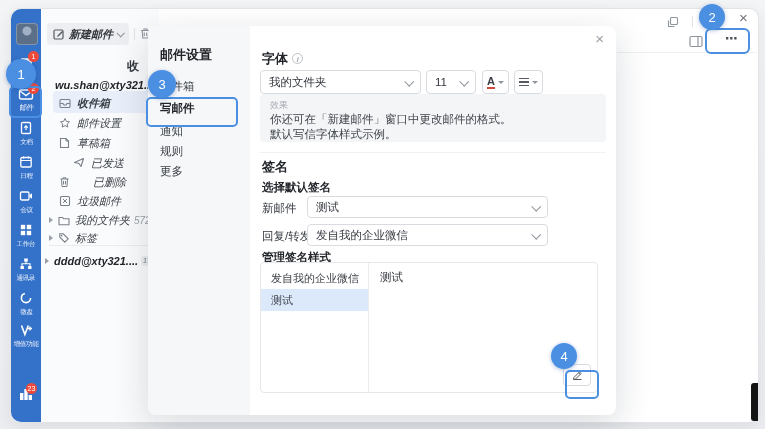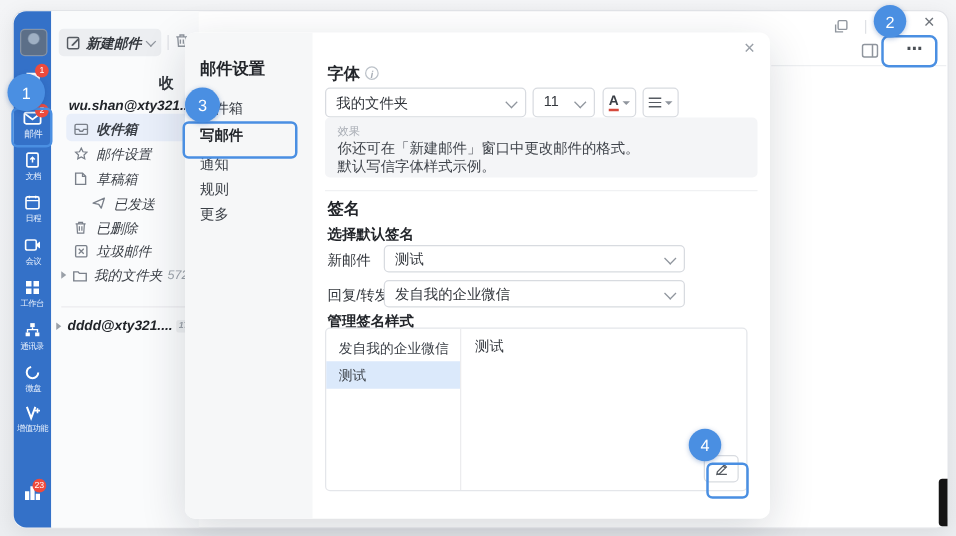--- a/index.html
+++ b/index.html
@@ -213,21 +213,21 @@
         <span class="cnt">55</span>
       </div>
 
       <div class="frow" style="top:144px;padding-left:32px;">
         <svg width="12" height="12" viewBox="0 0 12 12" style="margin-right:6px;">
             <path d="M1.5 5.5l9-4-2.5 8-2-3z" fill="none" stroke="#7a808a" stroke-width="1.1" stroke-linejoin="round"></path>
           </svg>
         <span>已发送</span>
       </div>
 
-      <div class="frow" style="top:163px;padding-left:18px;">
+      <div class="frow" style="top:163px;padding-left:18px;gap:16px;">
         <svg width="11" height="12" viewBox="0 0 11 12" style="margin-right:7px;">
             <path d="M1.5 3h8M4 3V1.8h3V3M2.5 3l.5 7.5h5l.5-7.5M4.5 5v3.5M6.5 5v3.5" fill="none" stroke="#7a808a" stroke-width="1"></path>
           </svg>
         <span>已删除</span>
       </div>
 
       <div class="frow" style="top:182px;padding-left:18px;">
         <svg width="12" height="12" viewBox="0 0 12 12" style="margin-right:6px;">
             <rect x="1.5" y="1.5" width="9" height="9" rx="1" fill="none" stroke="#7a808a" stroke-width="1.1"></rect>
             <path d="M4 4l4 4M8 4l-4 4" stroke="#7a808a" stroke-width="1"></path>
@@ -237,20 +237,28 @@
 
       <div class="frow" style="top:201px;padding-left:8px;">
         <span class="caret-r"></span>
         <svg width="12" height="11" viewBox="0 0 12 11" style="margin:0 5px 0 5px;">
             <path d="M1 2.5h3.5l1 1.2H11v6H1z" fill="none" stroke="#7a808a" stroke-width="1.1"></path>
           </svg>
         <span>我的文件夹</span>
         <span style="margin-left:4px;font-size:10px;color:#9aa0a8;">572</span>
       </div>
 
+      <div class="frow" style="top:219px;padding-left:8px;">
+        <span class="caret-r"></span>
+        <svg width="12" height="12" viewBox="0 0 12 12" style="margin:0 5px 0 5px;">
+            <path d="M1.8 5.2V1.8h3.4l5 5-3.4 3.4z" fill="none" stroke="#7a808a" stroke-width="1.1"></path>
+            <circle cx="3.6" cy="3.6" r=".9" fill="#7a808a"></circle>
+          </svg>
+        <span>标签</span>
+      </div>
 
       <div class="list-divider" style="top:236px;"></div>
 
       <div class="frow" style="top:242px;padding-left:4px;font-weight:bold;color:#22252a;">
         <span class="caret-r"></span>
         <span style="margin-left:5px;">dddd@xty321....</span>
         <span class="pill-badge" style="margin-left:3px;">175</span>
       </div>
     </div>
 

